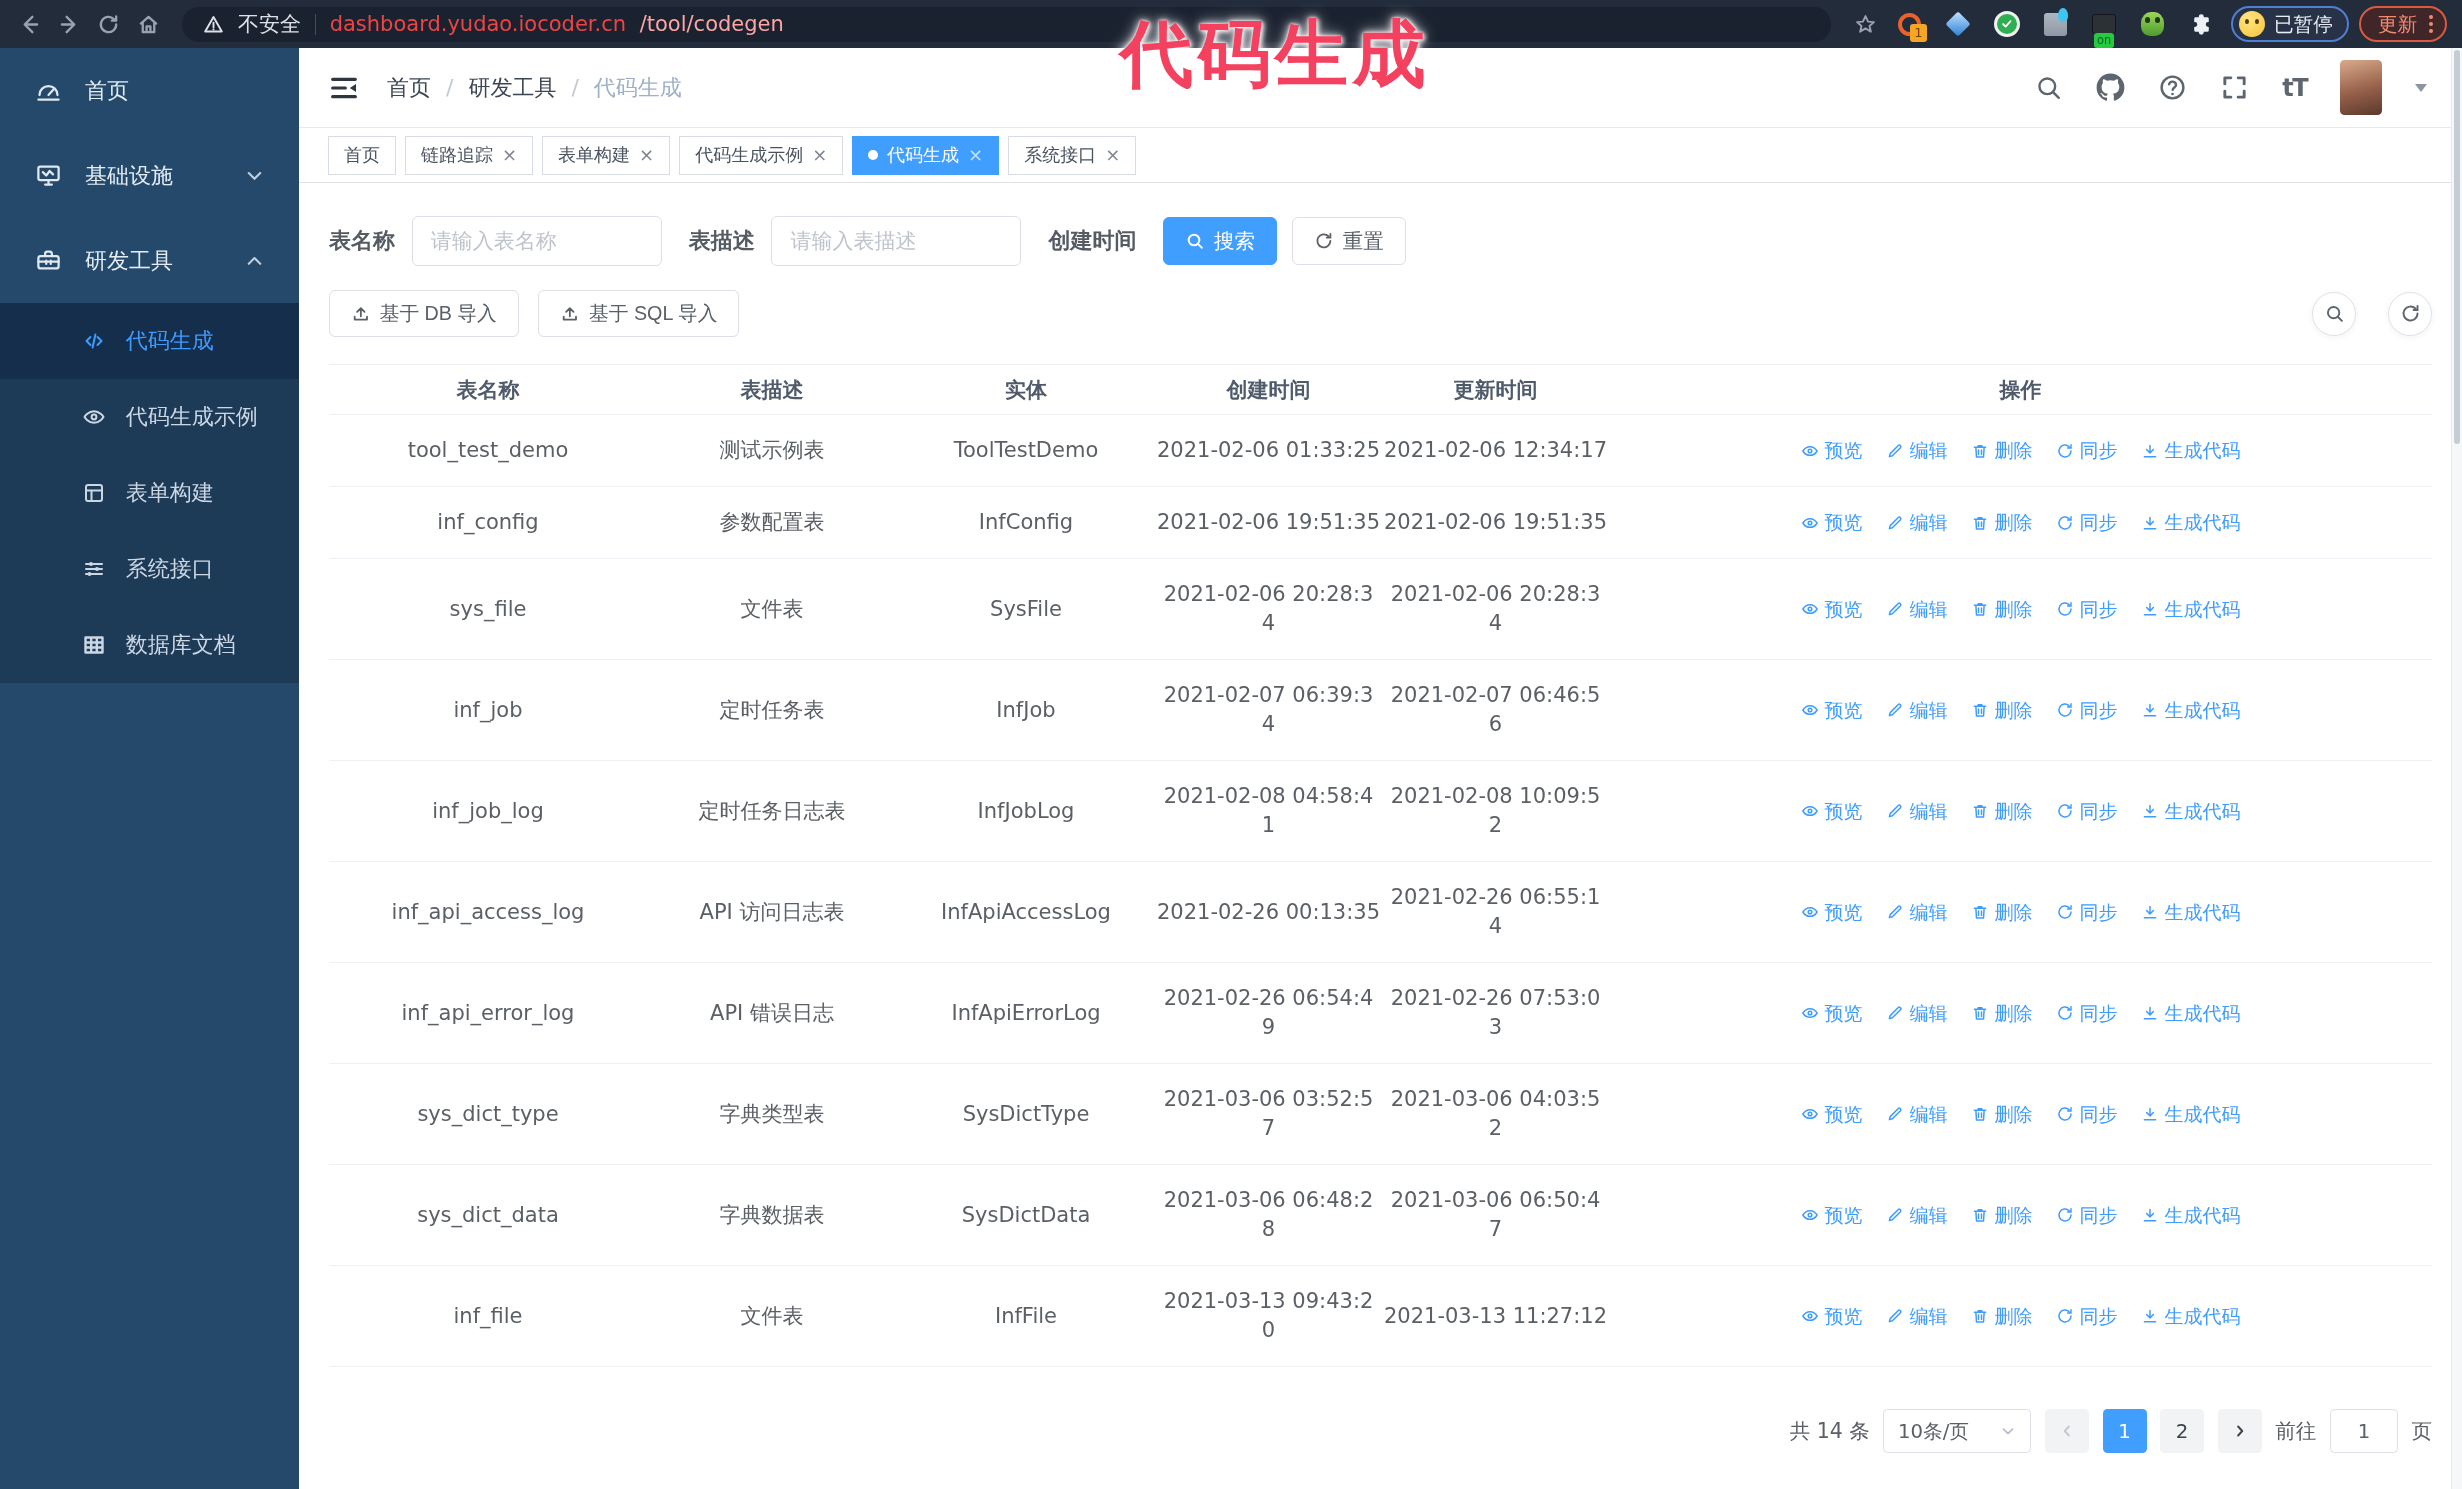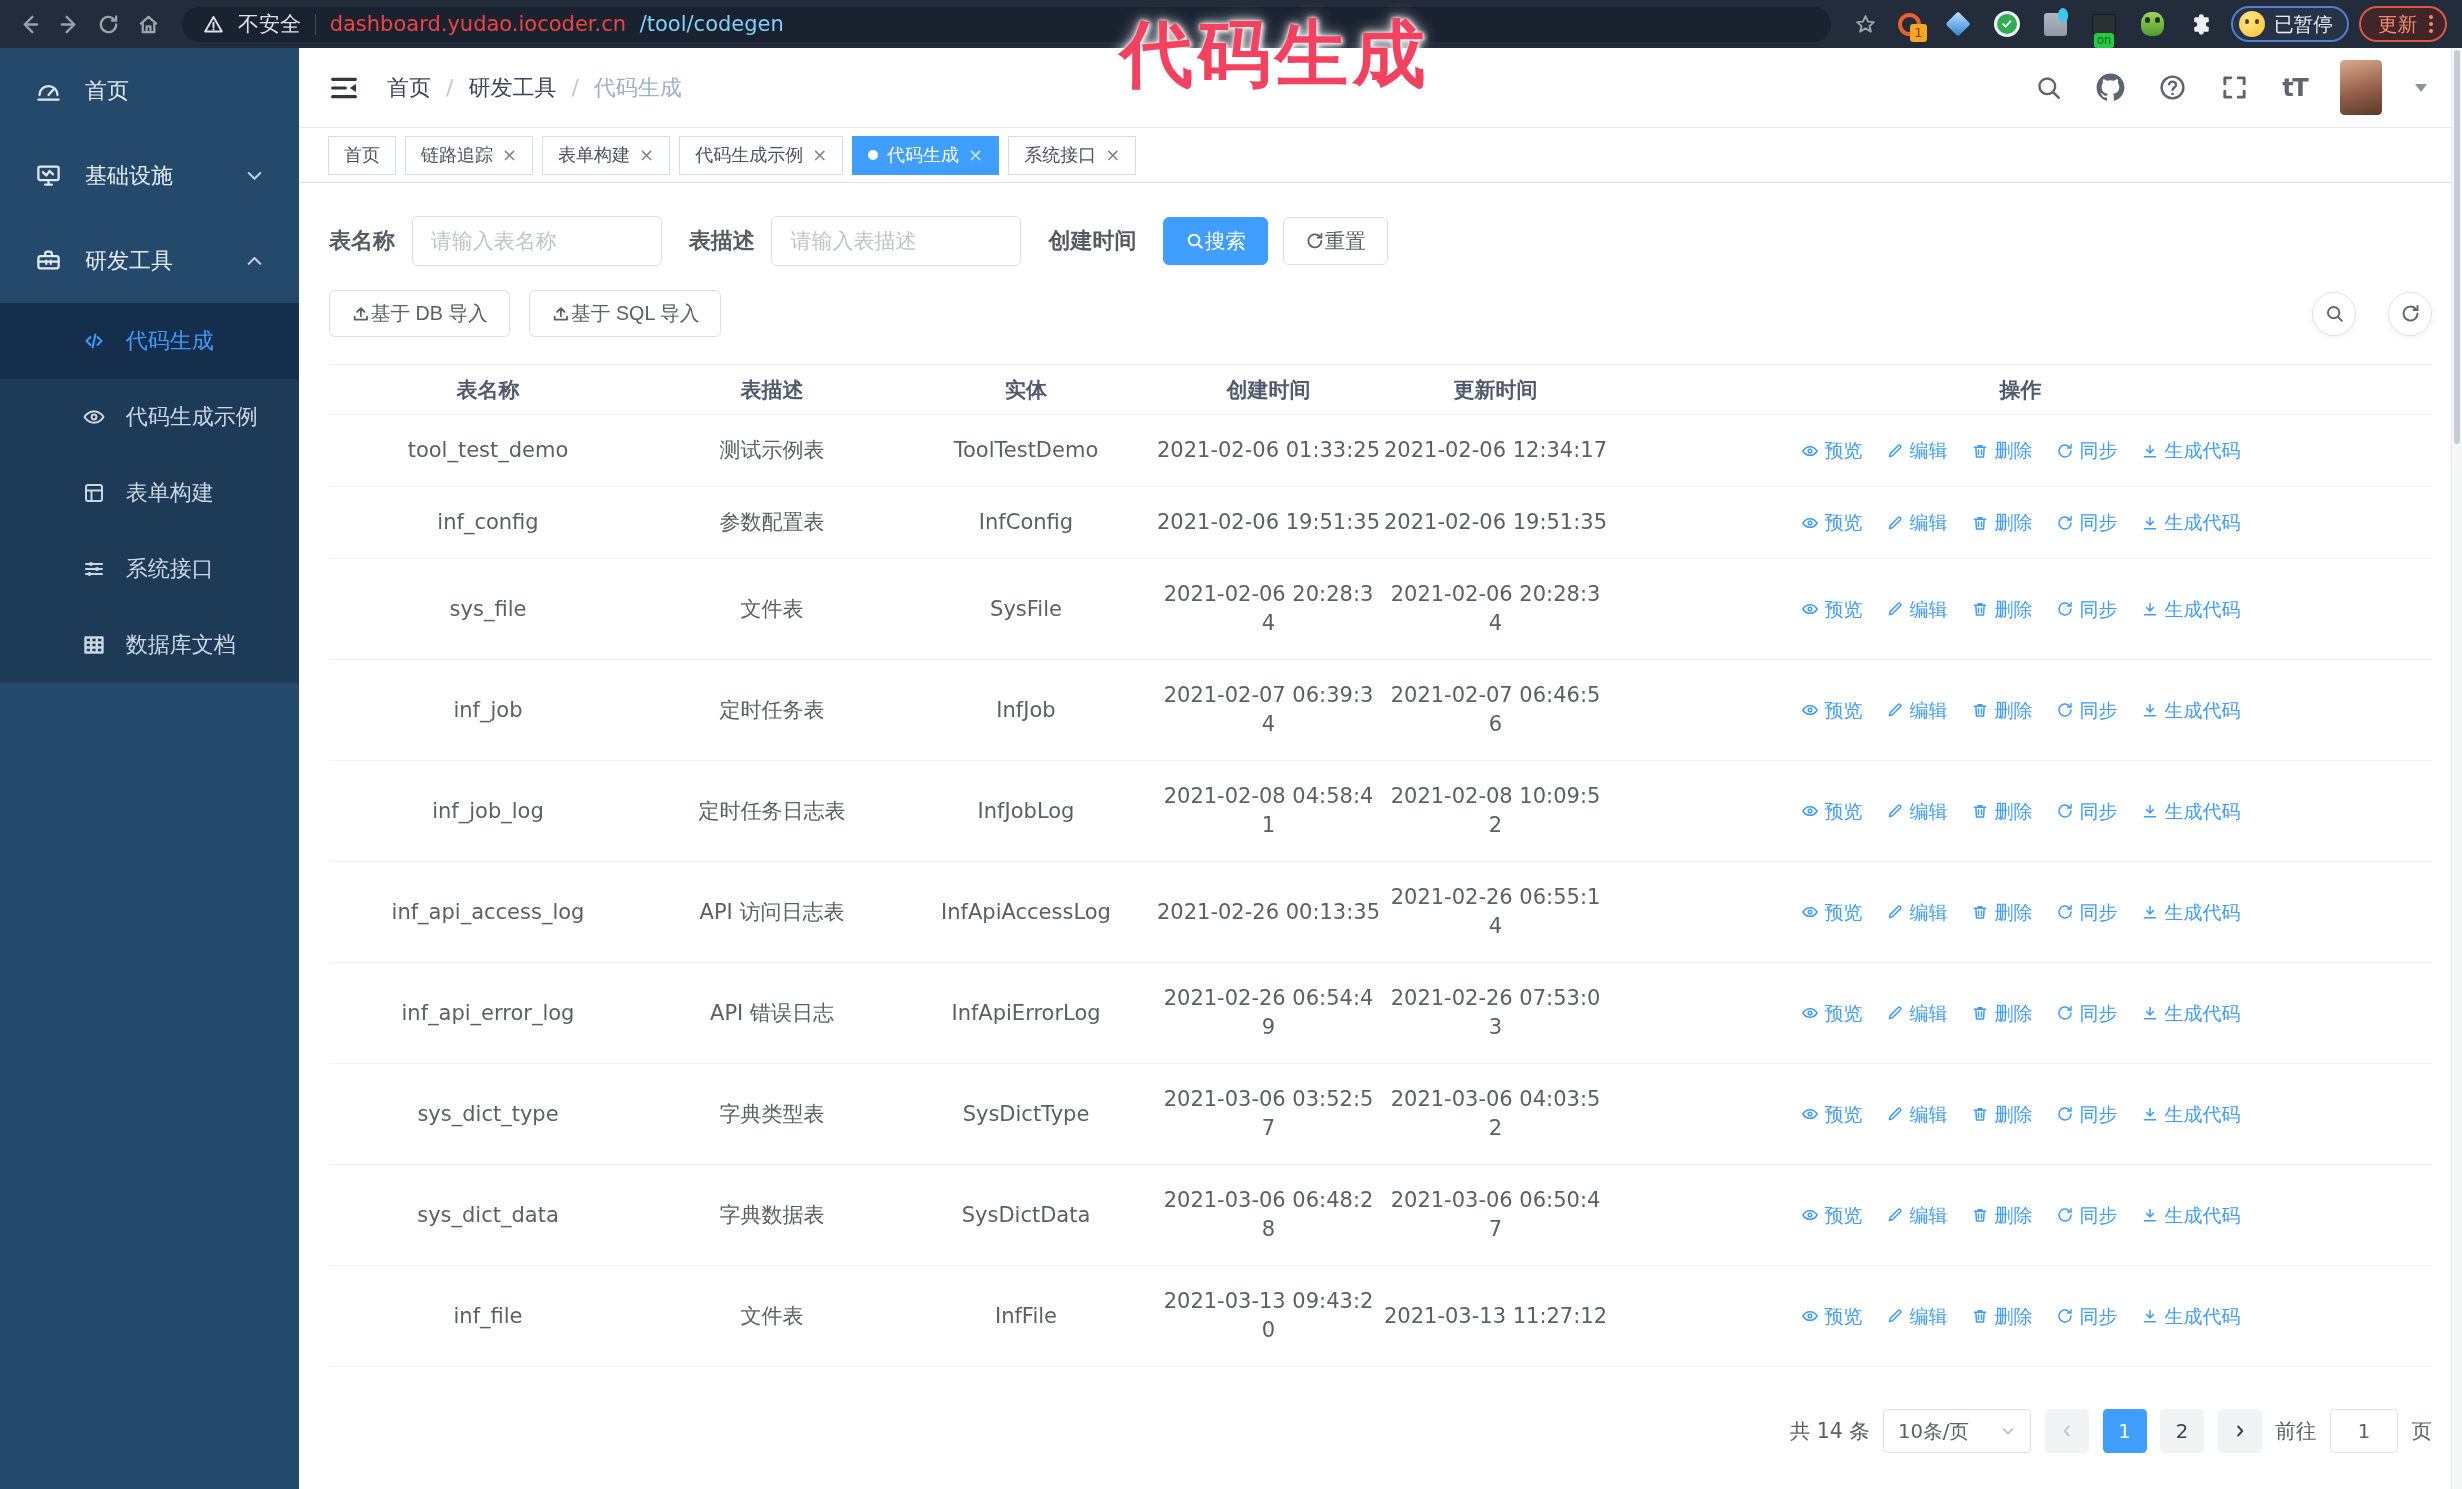--- a/index.html
+++ b/index.html
@@ -11,21 +11,21 @@
   svg { display:block; }
 
   
   .browser-bar{ height:48px; background:#232c3b; display:flex; align-items:center; padding:0 15px; gap:10.6px; }
   .nav-icon{ width:29px; height:29px; color:#9aa2ad; display:flex; align-items:center; justify-content:center; flex:none; }
   .url-pill{ height:35px; border-radius:17.4px; background:#1a2230; display:flex; align-items:center; gap:13.6px; padding:0 21px; flex:1; min-width:0; margin:0 9px; }
   .warn-icon{ width:21px; height:21px; color:#dde1e7; }
   .sec-label{ color:#dde1e7; font-size:21px; white-space:nowrap; }
   .pill-sep{ width:1.5px; height:21px; background:#434c5c; }
   .url-host{ color:#ef4444; font-size:21px; white-space:nowrap; }
-  .url-path{ color:#7dd3fc; font-size:21px; white-space:nowrap; }
+  .url-path{ color:#fca5a5; font-size:21px; white-space:nowrap; }
   .ext-cluster{ display:flex; align-items:center; gap:19.7px; padding:0 4.5px; flex:none; }
   .ext{ width:29px; height:29px; position:relative; display:flex; align-items:center; justify-content:center; }
   .ext-orange-ring{ width:23px; height:23px; border-radius:50%; border:4.5px solid #e8622c; }
   .ext-badge{ position:absolute; right:-3px; bottom:-3px; min-width:16.7px; height:18px; background:#f5a623; color:#7a3c00; font-size:13px; border-radius:3px; display:flex; align-items:center; justify-content:center; padding:0 3px; }
   .ext-gem{ width:18px; height:18px; background:linear-gradient(135deg,#bfe3ff,#2f7fd6); transform:rotate(45deg); border-radius:3px; }
   .ext-green-circle{ width:26px; height:26px; border-radius:50%; background:#2fae54; border:3px solid #eef3ee; display:flex; align-items:center; justify-content:center; color:#fff; }
   .ext-grid{ width:23px; height:23px; border-radius:3px; background:linear-gradient(#aeb6c0,#8e98a4); position:relative; }
   .ext-drop{ position:absolute; top:-4.5px; right:-1.5px; width:10.6px; height:13.6px; background:#3ec6f0; border-radius:50% 50% 50% 50%/60% 60% 40% 40%; }
   .ext-dark{ width:24px; height:19.7px; border-radius:3px; background:#2c3136; border:1.5px solid #14171a; position:relative; }
   .ext-on-badge{ position:absolute; left:4.5px; bottom:-9px; background:#27c93f; color:#063; font-size:11.4px; border-radius:3px; padding:0 3px; height:15px; display:flex; align-items:center; }
@@ -82,21 +82,21 @@
   
   .content{ flex:1; padding:33px 30px 0 30px; position:relative; }
   .filter-row{ display:flex; align-items:center; }
   .f-group{ display:flex; align-items:center; gap:16.7px; margin-right:27px; }
   .f-label{ font-size:22px; color:#555b63; font-weight:600; white-space:nowrap; }
   .f-input{ height:50px; width:250px; border:1.5px solid #dcdfe6; border-radius:6px; padding:0 18px; font-size:21px; color:#606266; font-family:inherit; outline:none; background:#fff; }
   .f-input::placeholder{ color:#bfc4cc; }
   .date-box{ height:50px; width:305px; border:1.5px solid #dcdfe6; border-radius:6px; display:flex; align-items:center; gap:16.7px; padding:0 16.7px; color:#bfc4cc; font-size:20.5px; }
   .date-box .cal{ width:23px; height:23px; color:#b9bfc9; flex:none; }
   .date-sep{ color:#9aa0a8; }
-  .btn{ height:48px; display:inline-flex; align-items:center; border-radius:6px; font-size:20.5px; padding:0 21px; cursor:pointer; white-space:nowrap; }
+  .btn{ height:48px; display:inline-flex; align-items:center; gap:9px; border-radius:6px; font-size:20.5px; padding:0 21px; cursor:pointer; white-space:nowrap; }
   .btn svg{ width:19.7px; height:19.7px; }
   .btn-primary{ background:#409eff; border:1.5px solid #409eff; color:#fff; }
   .btn-plain{ background:#fff; border:1.5px solid #dcdfe6; color:#5a6068; }
   .toolbar-row{ margin-top:24px; display:flex; align-items:center; gap:19.7px; }
   .toolbar-spacer{ flex:1; }
   .circle-btn{ width:44px; height:44px; border-radius:50%; border:1.5px solid #dfe2e8; background:#fff; color:#5f666e; display:flex; align-items:center; justify-content:center; box-shadow:0 1.5px 7.6px rgba(0,0,0,.05); cursor:pointer; }
   .circle-btn svg{ width:21px; height:21px; }
 
   
   .table{ margin-top:27px; border-top:1.5px solid #edf0f4; }

